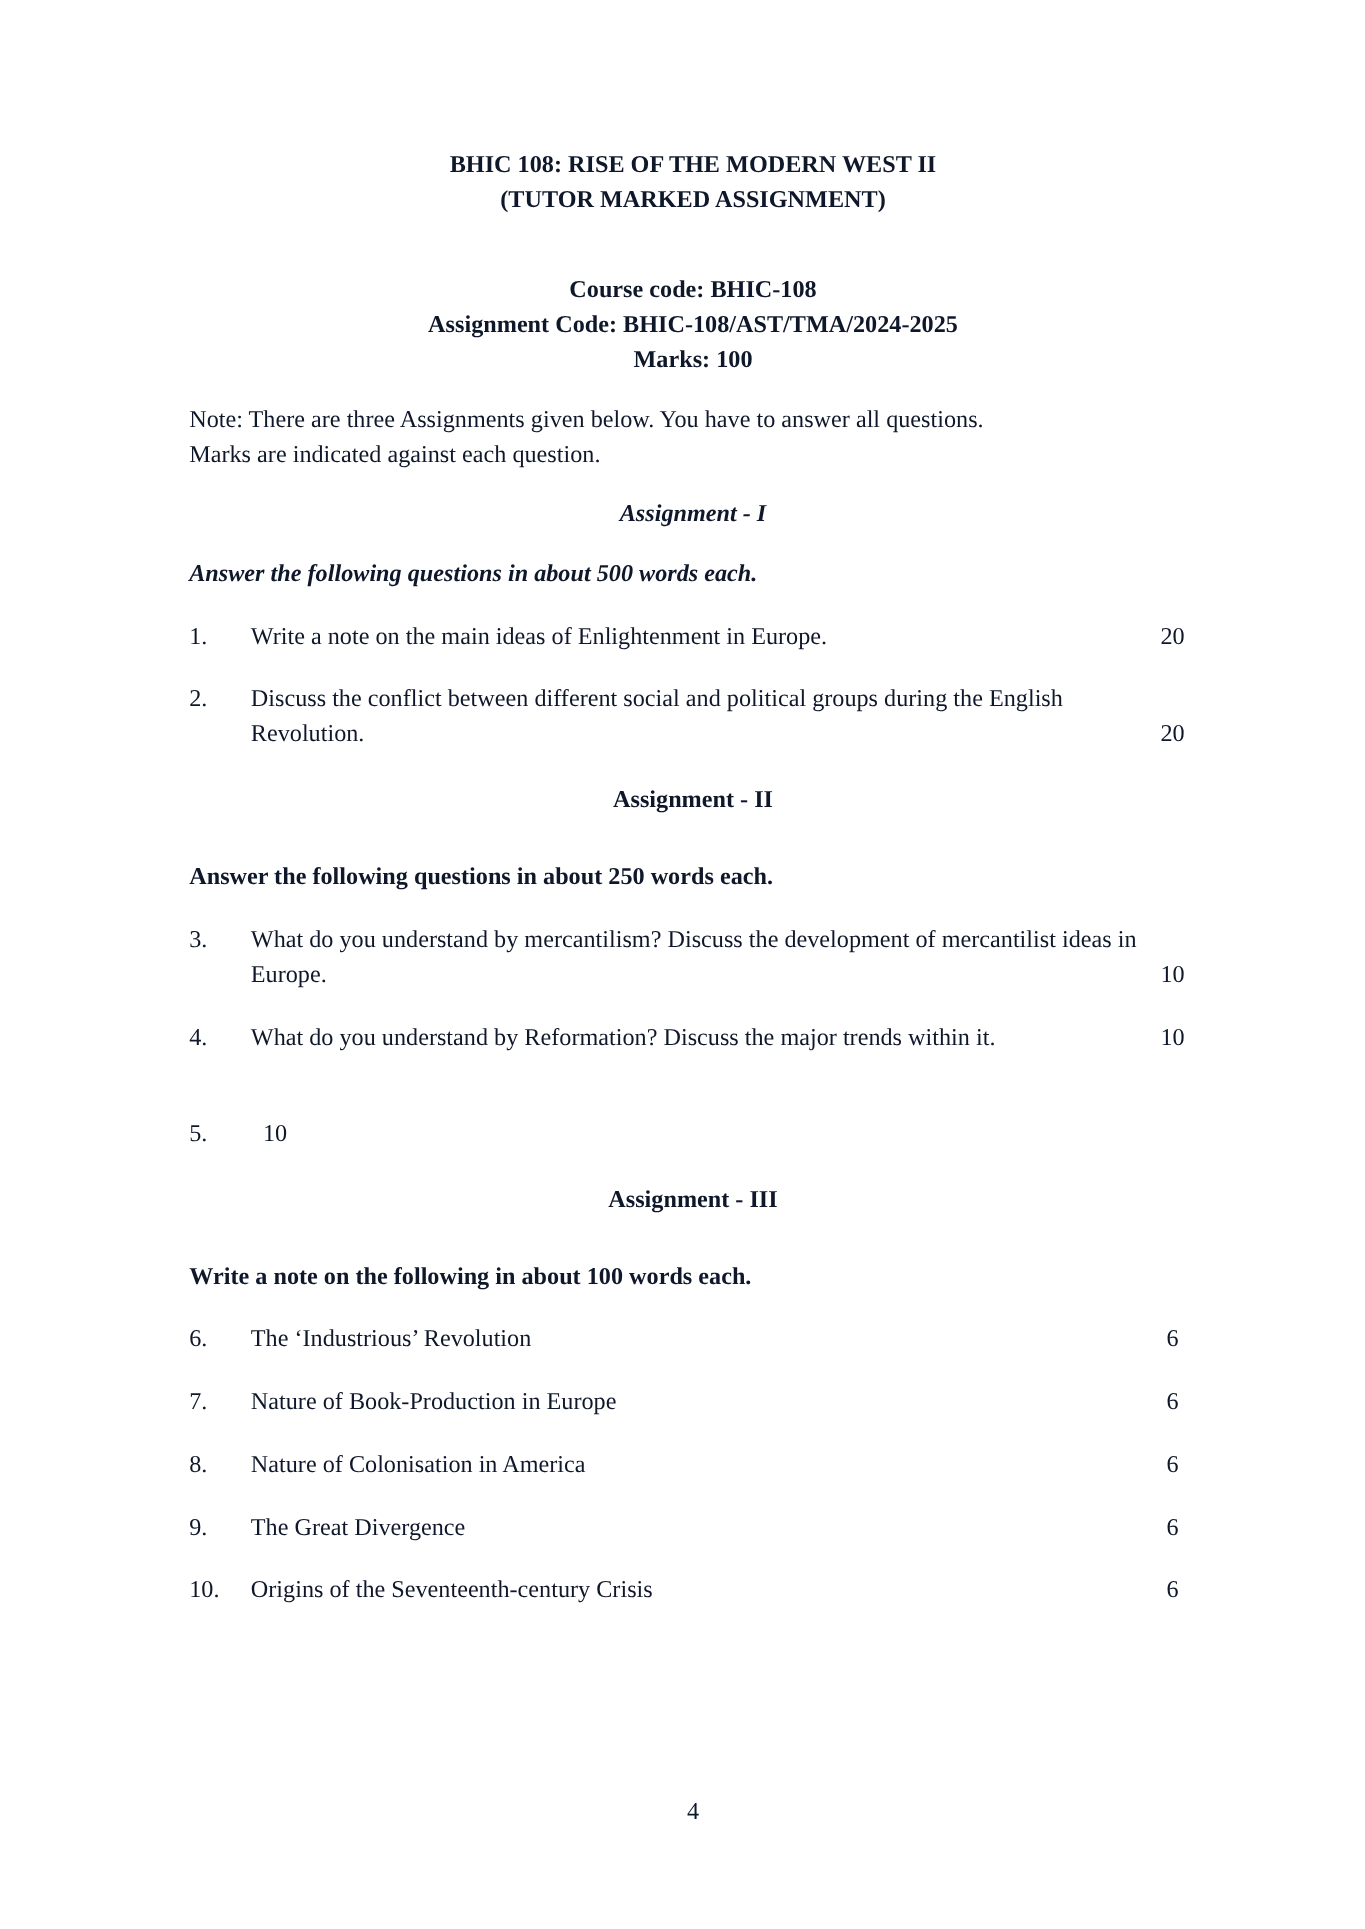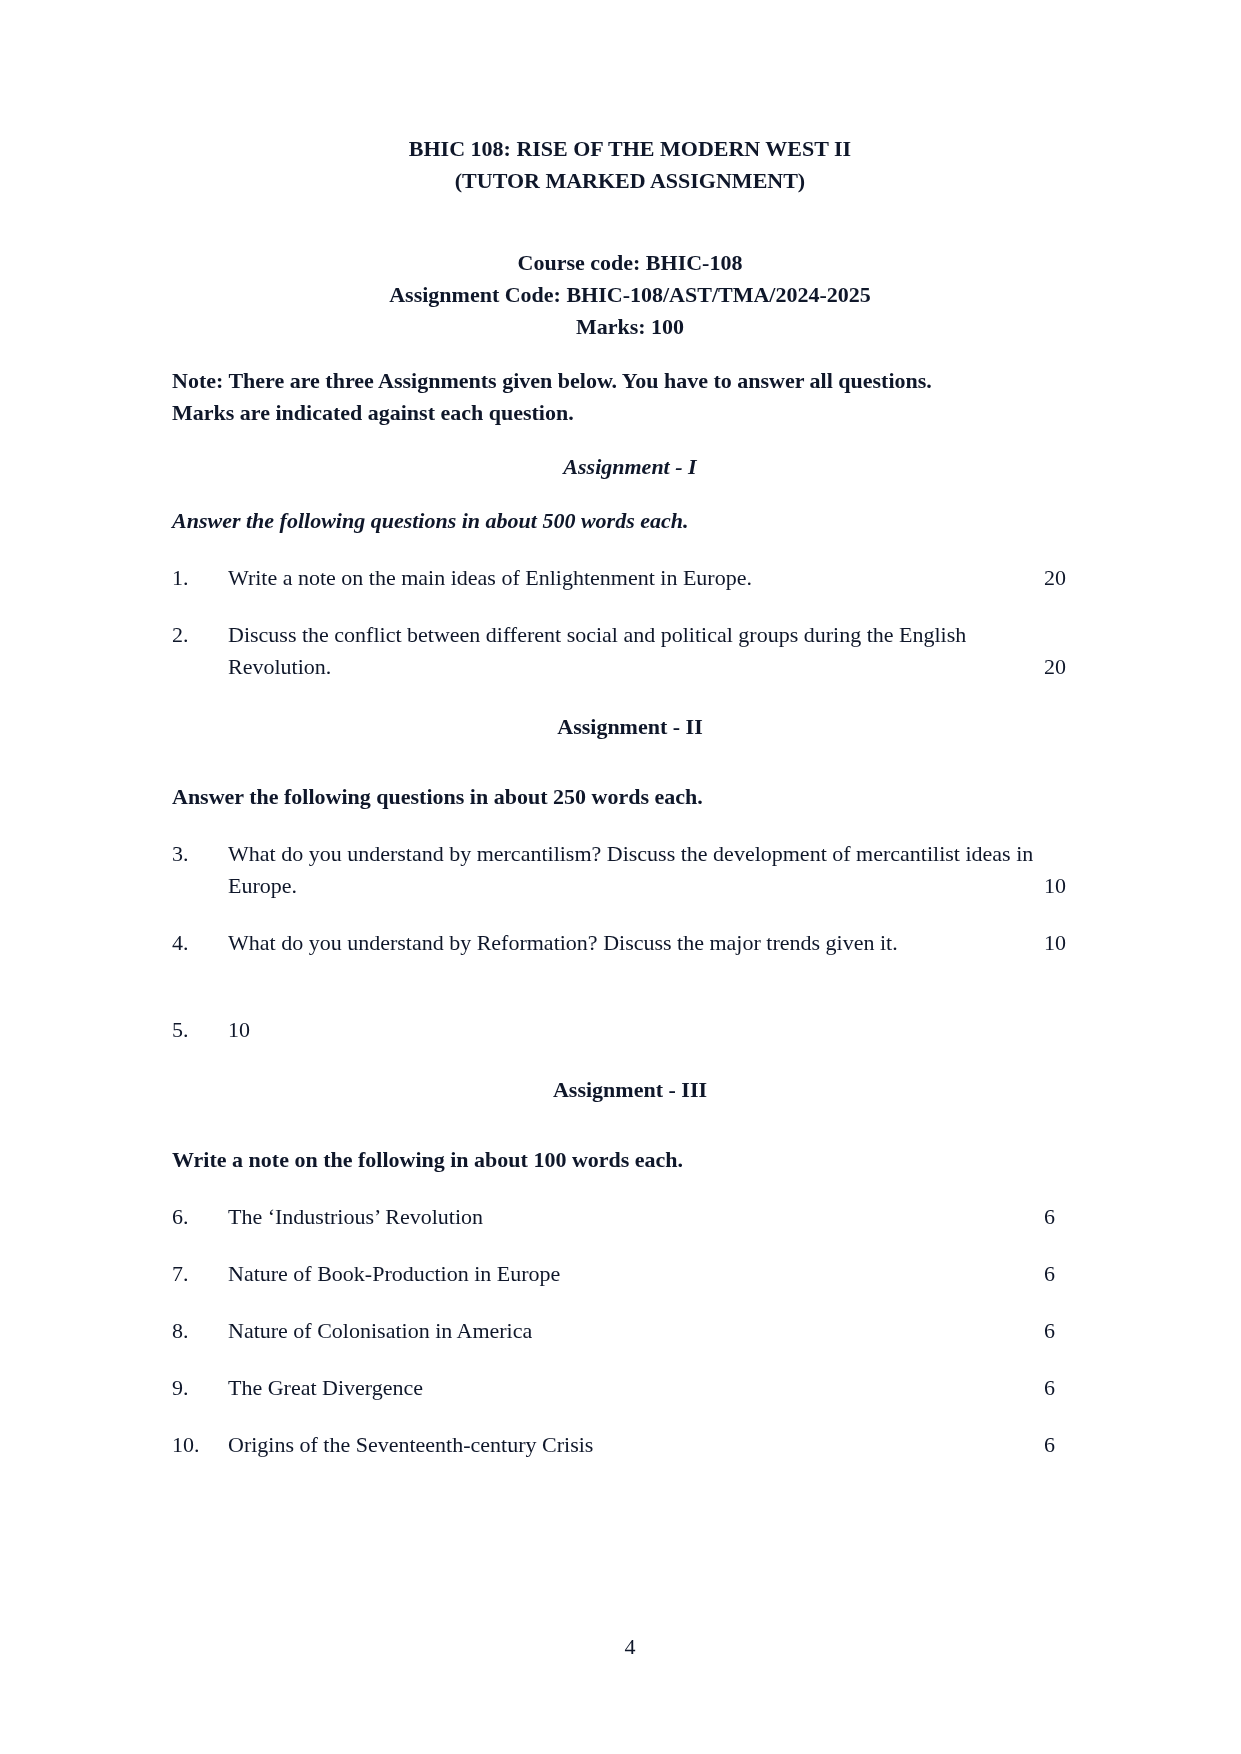--- a/index.html
+++ b/index.html
@@ -21,40 +21,40 @@
   }
   .content {
     position: absolute;
     left: 172px;
     top: 0;
     width: 916px;
     padding-top: 118px;
   }
   .title-block { text-align: center; font-weight: bold; }
   .course-block { text-align: center; font-weight: bold; margin-top: 50px; }
-  .note-block { font-weight: bold; margin-top: 22px; }
+  .note-block { font-weight: normal; margin-top: 22px; }
   .section-heading { text-align: center; font-weight: bold; }
   .instruction { font-weight: bold; }
   .mt-22 { margin-top: 22px; font-style: italic; }
   .mt-28 { margin-top: 28px; }
   .mt-38 { margin-top: 38px; }
   .q {
     display: flex;
     align-items: flex-end;
     margin-top: 25px;
   }
   .q.gap-large { margin-top: 55px; }
   .q-num {
     flex: 0 0 56px;
     align-self: flex-start;
   }
   .q-text { flex: 1 1 auto; }
   .q-marks {
     flex: 0 0 44px;
-    text-align: left;
+    text-align: center;
     align-self: flex-end;
   }
   .page-number {
     position: absolute;
     left: 172px;
     top: 1616px;
     width: 916px;
     text-align: center;
   }
 </style>
@@ -97,21 +97,21 @@
     <div class="section-heading mt-28">Assignment - II</div>
     <div class="instruction mt-38">Answer the following questions in about 250 words each.</div>
 
     <div class="q">
       <span class="q-num">3.</span>
       <span class="q-text">What do you understand by mercantilism? Discuss the development of mercantilist ideas in Europe.</span>
       <span class="q-marks">10</span>
     </div>
     <div class="q">
       <span class="q-num">4.</span>
-      <span class="q-text">What do you understand by Reformation? Discuss the major trends given it.</span>
+      <span class="q-text">What do you understand by Reformation? Discuss the major trends within it.</span>
       <span class="q-marks">10</span>
     </div>
     <div class="q gap-large">
       <span class="q-num">5.</span>
       <span class="q-marks">10</span>
     </div>
 
     <div class="section-heading mt-28">Assignment - III</div>
     <div class="instruction mt-38">Write a note on the following in about 100 words each.</div>
 

